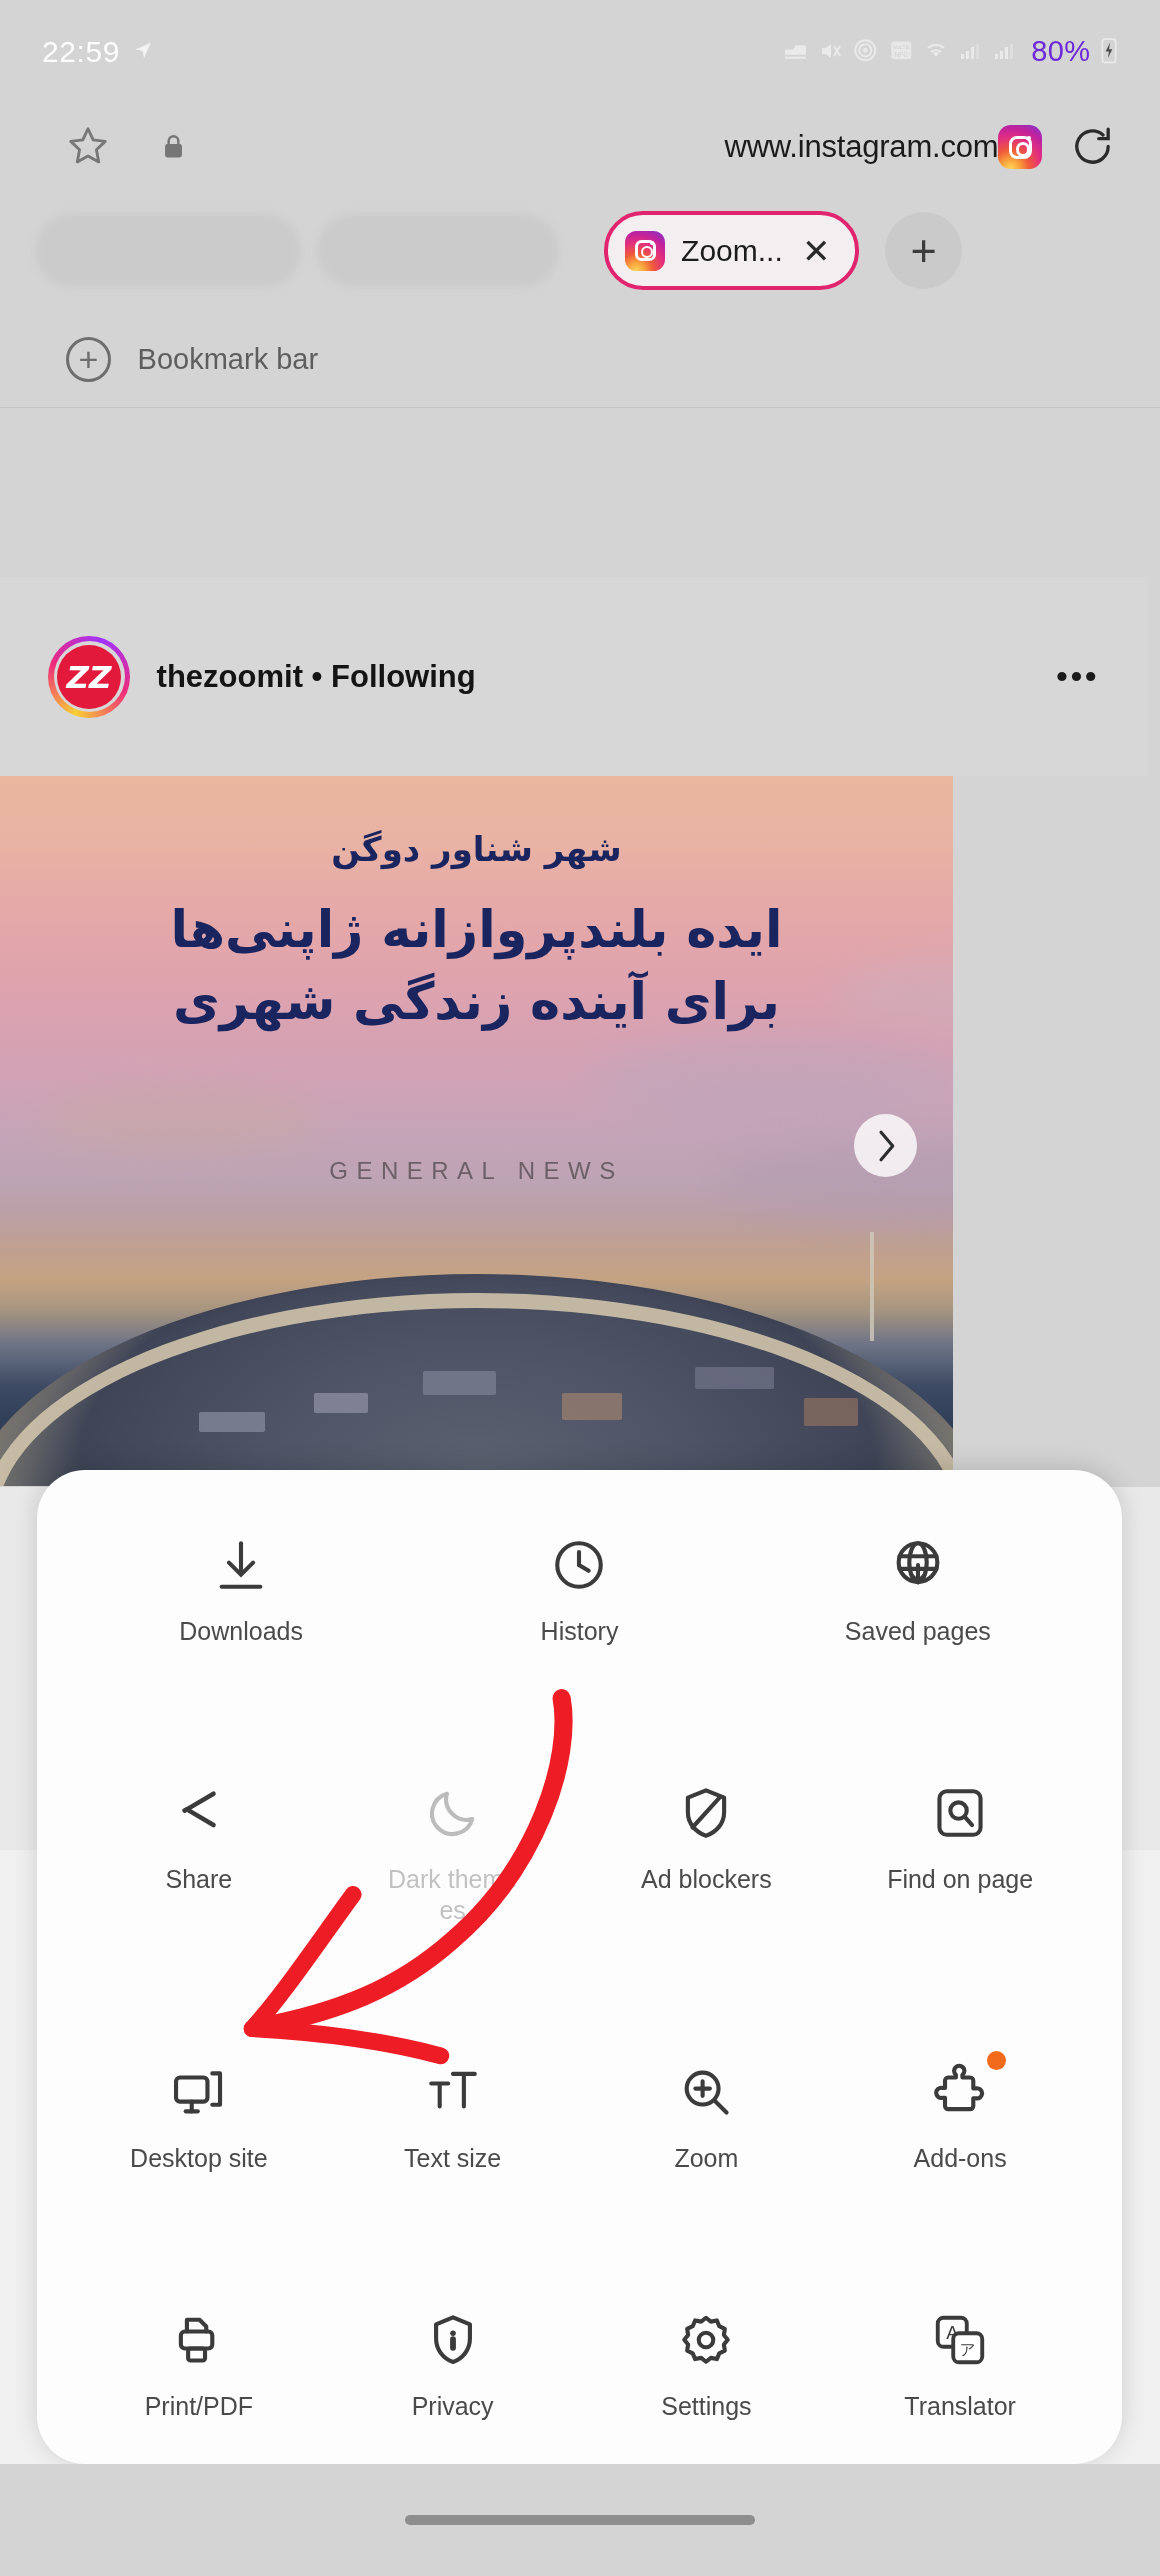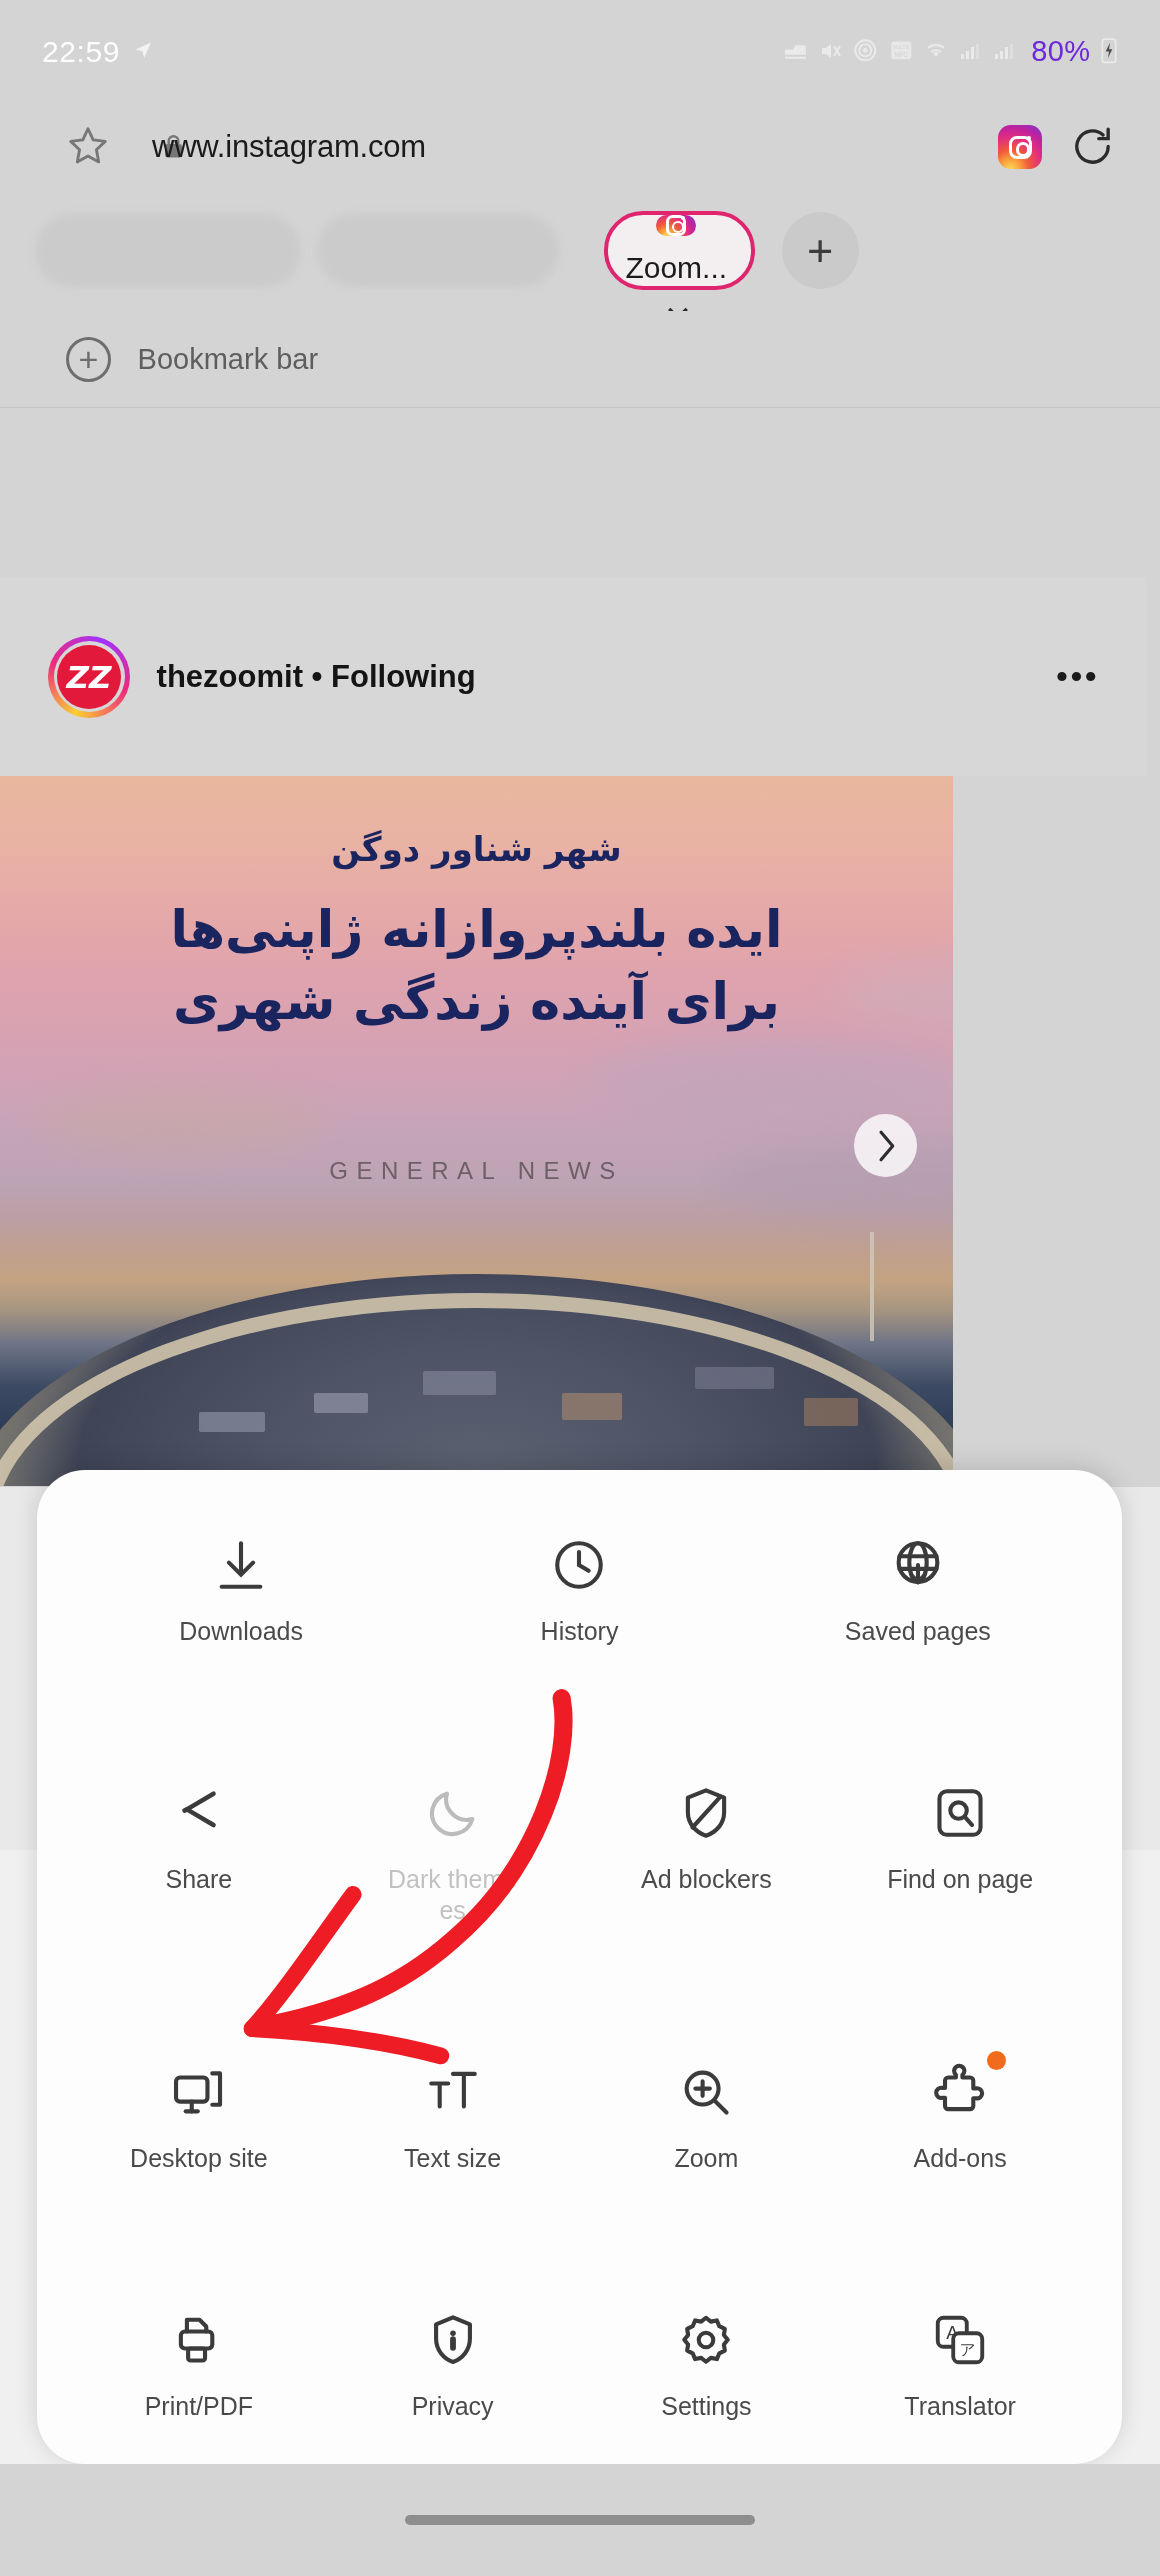--- a/index.html
+++ b/index.html
@@ -28,21 +28,21 @@
   .sb-batt { font-size:29px; color:#6d28d9; margin-left:6px; letter-spacing:0.3px; }
 
   
   #urlbar {
     position:absolute; top:103px; left:0; width:1160px; height:88px;
     display:flex; align-items:center; background:#d4d4d4;
   }
   #urlbar .star { margin-left:65px; }
   #urlbar .lock { margin-left:48px; }
   .url-text {
-    flex:1; text-align:left; font-size:31px; color:#1b1b1b;
+    flex:1; text-align:right; font-size:31px; color:#1b1b1b;
     letter-spacing:-0.2px; margin-left:-36px;
   }
   .ig-favicon {
     width:44px; height:44px; border-radius:12.7px; margin-right:26.6px; position:relative;
     background: radial-gradient(circle at 28% 100%, #fdd85a 0%, #f9a03c 18%, #f05a3a 35%, #e22e7f 58%, #c0229c 76%, #7b36d1 100%);
     display:flex; align-items:center; justify-content:center;
   }
   .ig-favicon i {
     display:block; width:23px; height:23px; border:3.6px solid #fff; border-radius:7.9px; position:relative;
   }
@@ -63,21 +63,21 @@
   }
   .ghost-tab {
     height:73px; border-radius:36px; background:#c8c8c8; opacity:.75;
     filter:blur(4.2px); margin-right:15.7px;
   }
   .ghost-tab.one { width:266px; margin-left:11px; }
   .ghost-tab.two { width:242px; }
   .active-tab {
     height:79px; border-radius:39px; border:4.2px solid #e0256e;
     background:#f3eff0; display:flex; align-items:center; gap:15.7px;
-    padding:0 24px 0 17px; margin-left:30px;flex-direction:column;
+    padding:0 24px 0 17px; margin-left:30px;
   }
   .active-tab .ig-favicon { width:40px; height:40px; margin:0; border-radius:11.5px; }
   .active-tab .ig-favicon i { width:20.5px; height:20.5px; border-width:3px; border-radius:6.6px; }
   .active-tab .ig-favicon i:before { width:7.9px; height:7.9px; border-width:2.4px; left:3px; top:3px; }
   .tab-label { font-size:30px; color:#1b1b1b; white-space:nowrap; }
   .tab-x { font-size:34px; color:#2a2a2a; line-height:1; font-weight:300; margin-left:3.6px; }
   .newtab {
     width:77px; height:77px; border-radius:39px; background:#cacaca;
     margin-left:26.6px; display:flex; align-items:center; justify-content:center;
     font-size:45px; color:#3c3c3c; font-weight:300; line-height:1;

